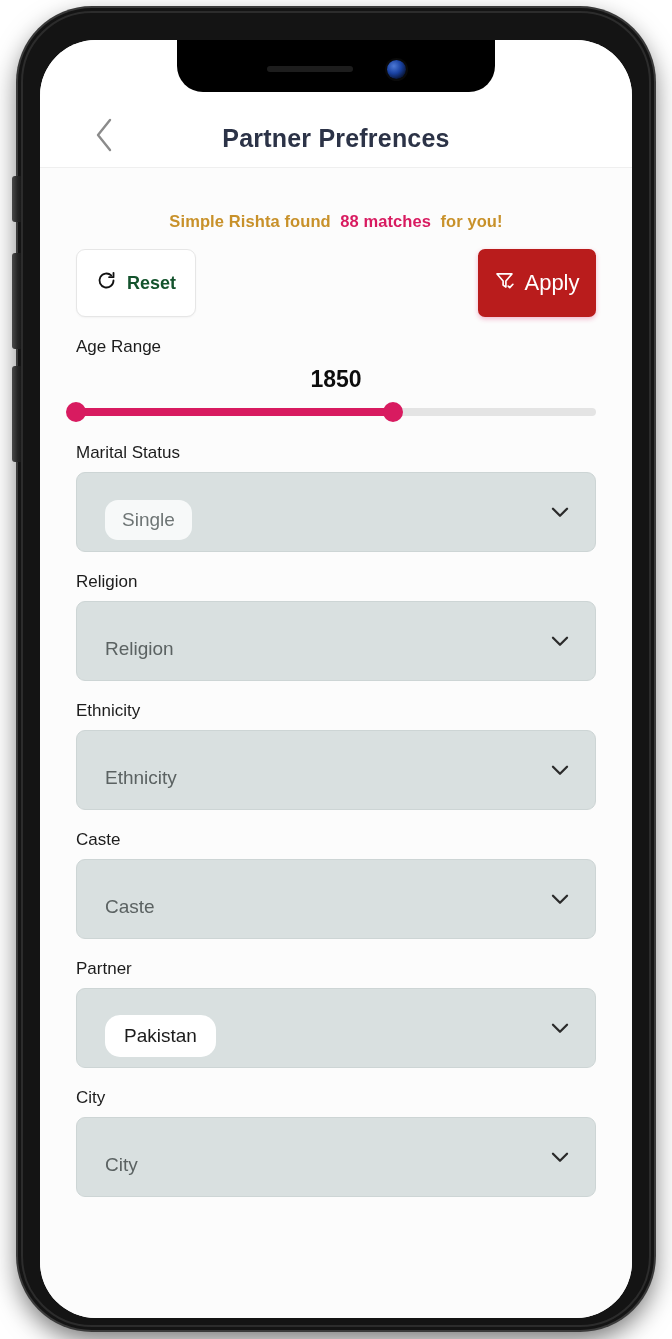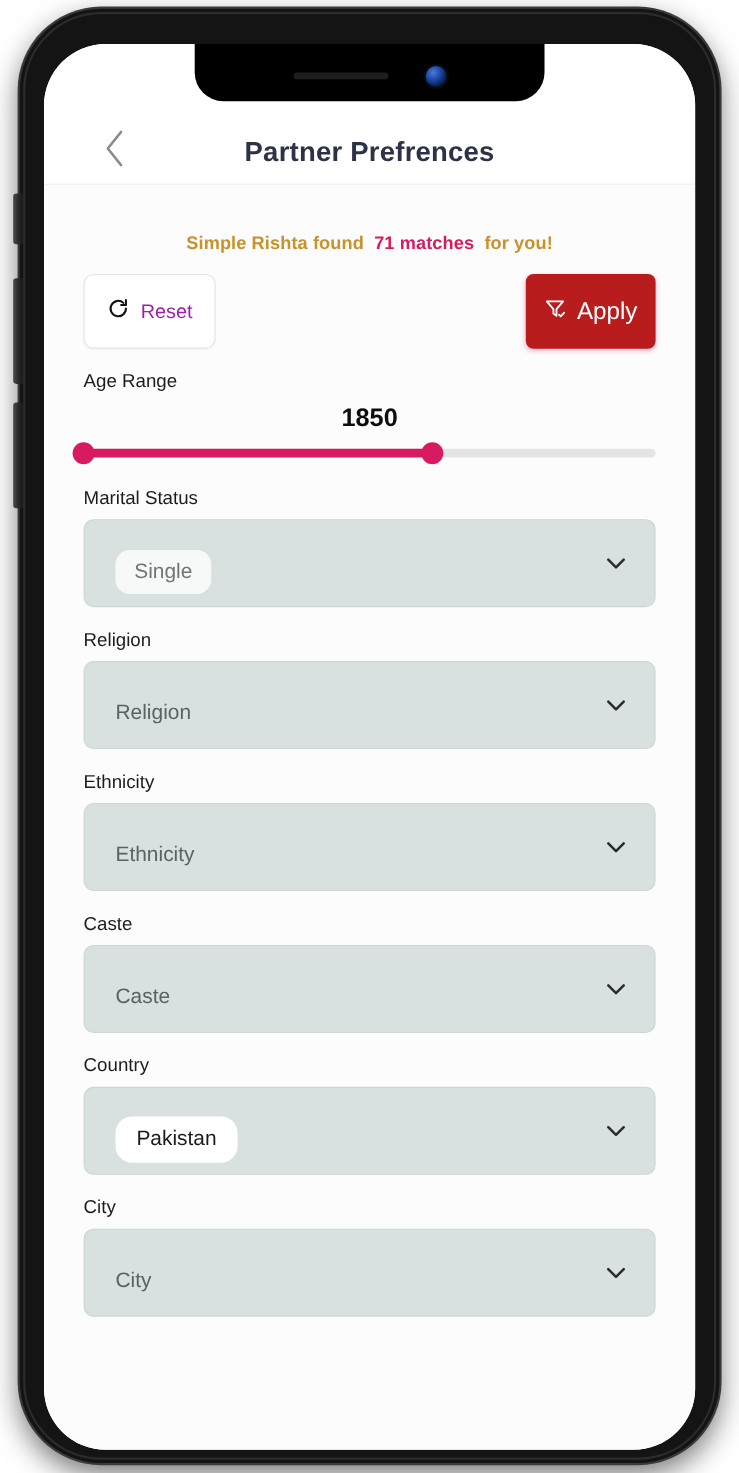--- a/index.html
+++ b/index.html
@@ -158,23 +158,24 @@
     width: 120px;
     height: 68px;
     border: 1px solid #e6e6e6;
     border-radius: 9px;
     background: #ffffff;
     display: flex;
     align-items: center;
     justify-content: center;
     gap: 10px;
     font-size: 18px;
-    color: #a21caf;
+    color: #14532d;
     cursor: pointer;
     box-shadow: 0 1px 2px rgba(0,0,0,.04);
+    font-weight: bold;
   }
 
   #apply-button {
     width: 118px;
     height: 68px;
     border-radius: 7px;
     background: #b91c1c;
     display: flex;
     align-items: center;
     justify-content: center;
@@ -299,21 +300,21 @@
           </svg>
         </span>
       </div>
       <div id="page-title">Partner Prefrences</div>
     </div>
 
     <div id="content">
 
       <div id="match-banner">
         <span class="banner-amber">Simple Rishta found</span>
-        <span>&nbsp;</span><span class="banner-pink">71 matches</span><span>&nbsp;</span>
+        <span>&nbsp;</span><span class="banner-pink">88 matches</span><span>&nbsp;</span>
         <span class="banner-amber">for you!</span>
       </div>
 
       <div id="action-row">
 
         <div id="reset-button">
           <span>
             <svg width="21" height="21" viewBox="0 0 24 24" fill="none">
               <path d="M20 12a8 8 0 1 1-2.6-5.9" stroke="#111" stroke-width="2.1" stroke-linecap="round"></path>
               <path d="M20 3.2 V8.2 H15" stroke="#111" stroke-width="2.1" stroke-linecap="round" stroke-linejoin="round"></path>
@@ -378,21 +379,21 @@
           </div>
           <div class="field-label">Caste</div>
           <div class="dropdown">
             <span class="dropdown-placeholder">Caste</span>
             <span class="chevron">
               <svg width="26" height="26" viewBox="0 0 24 24" fill="none">
                 <path d="M5.5 9 L12 15.5 L18.5 9" stroke="#2b2b2b" stroke-width="2.1" stroke-linecap="round" stroke-linejoin="round"></path>
               </svg>
             </span>
           </div>
-          <div class="field-label">Country</div>
+          <div class="field-label">Partner</div>
           <div class="dropdown">
             <span class="dropdown-chip strong">Pakistan</span>
             <span class="chevron">
               <svg width="26" height="26" viewBox="0 0 24 24" fill="none">
                 <path d="M5.5 9 L12 15.5 L18.5 9" stroke="#2b2b2b" stroke-width="2.1" stroke-linecap="round" stroke-linejoin="round"></path>
               </svg>
             </span>
           </div>
           <div class="field-label">City</div>
           <div class="dropdown">

